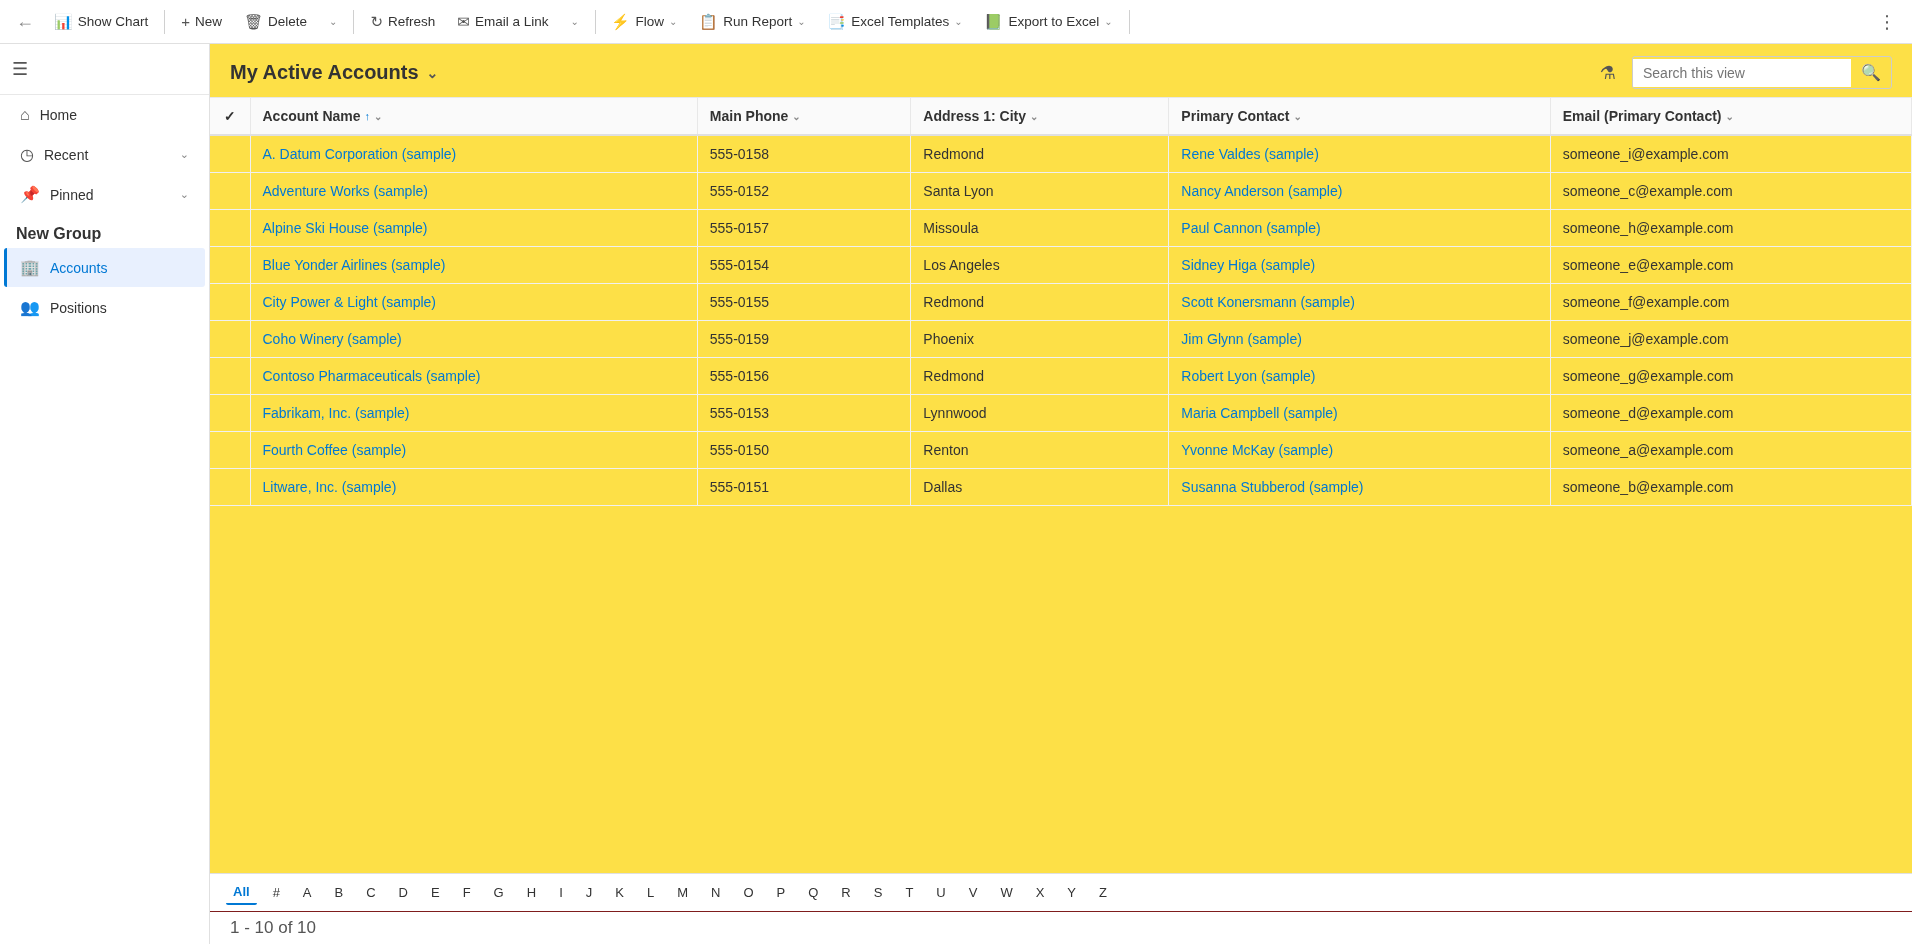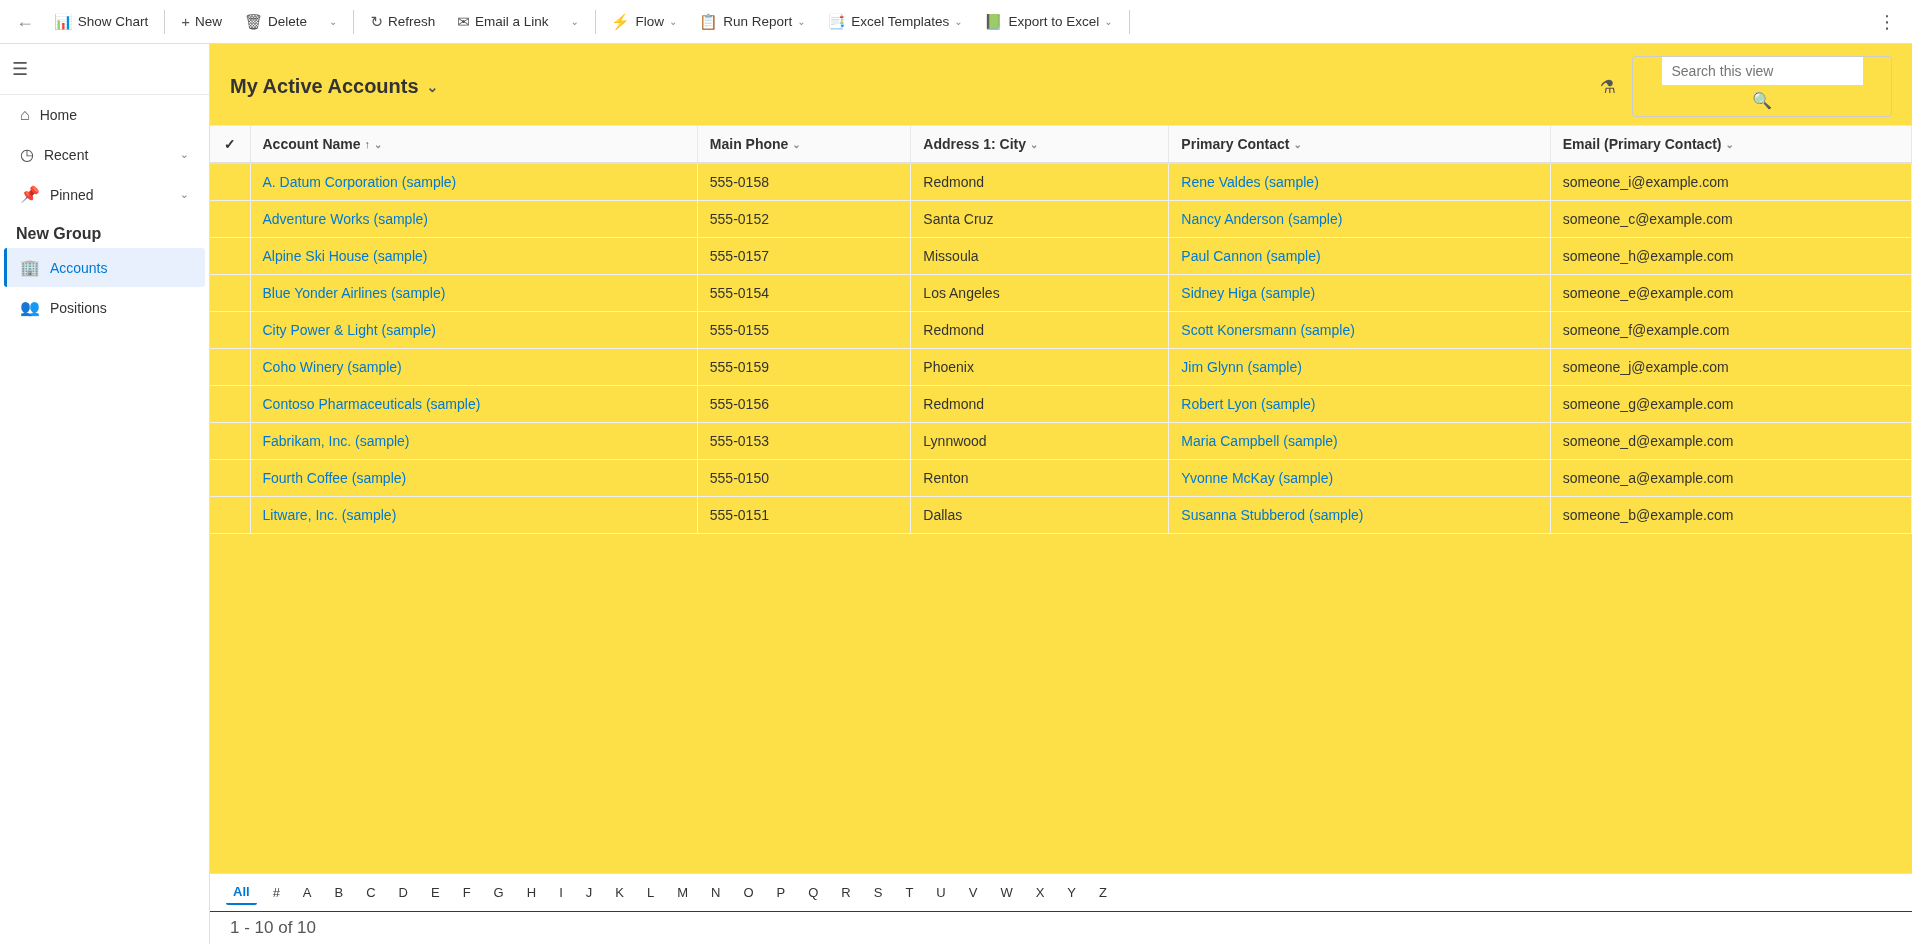--- a/index.html
+++ b/index.html
@@ -165,21 +165,20 @@
       padding: 4px 8px;
       border-radius: 3px;
     }
     .search-box {
       display: flex;
       align-items: center;
       border: 1px solid #ccc;
       border-radius: 3px;
       overflow: hidden;
       width: 260px;
-      flex-direction: column;
     }
     .search-input {
       border: none;
       outline: none;
       padding: 6px 10px;
       font-size: 14px;
       flex: 1;
       color: #333;
     }
     .search-btn {
@@ -463,21 +462,21 @@
         <a class="link-cell">Rene Valdes (sample)</a>
       </td>
       <td>someone_i@example.com</td>
     </tr>
             <tr>
       <td class="checkbox-td"></td>
       <td>
         <a class="link-cell">Adventure Works (sample)</a>
       </td>
       <td>555-0152</td>
-      <td>Santa Cruz</td>
+      <td>Santa Lyon</td>
       <td>
         <a class="link-cell">Nancy Anderson (sample)</a>
       </td>
       <td>someone_c@example.com</td>
     </tr>
             <tr>
       <td class="checkbox-td"></td>
       <td>
         <a class="link-cell">Alpine Ski House (sample)</a>
       </td>

